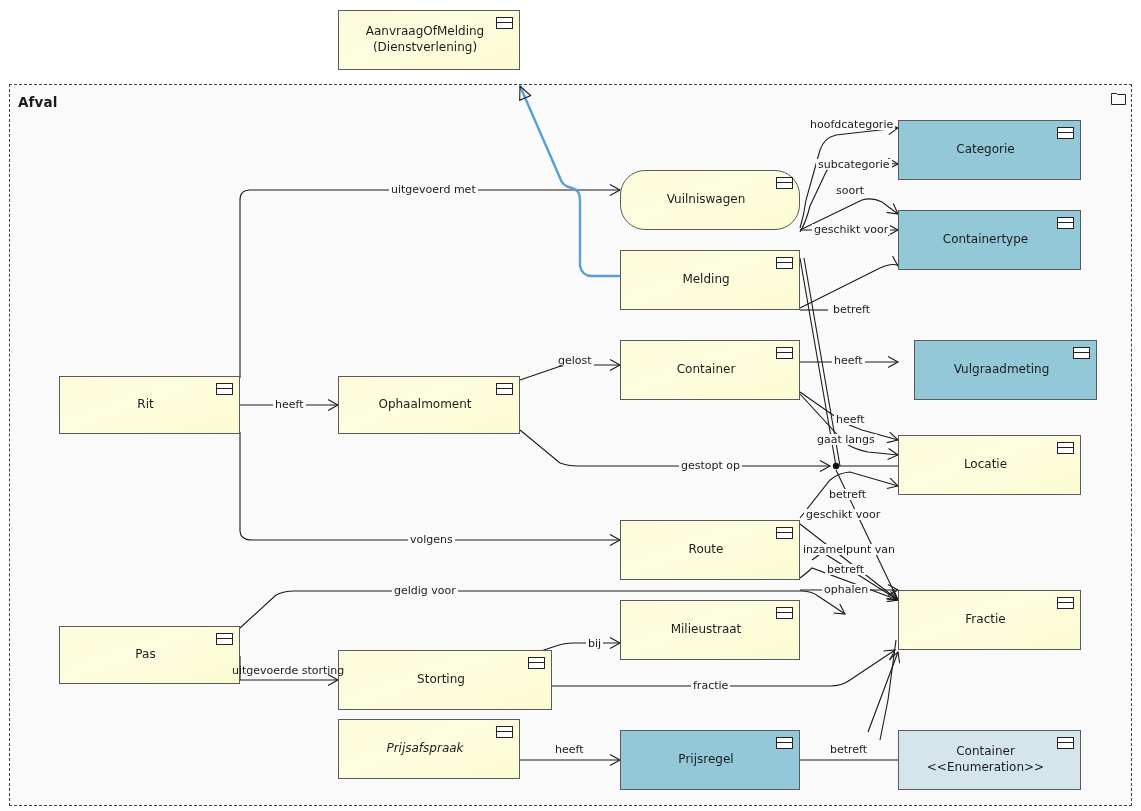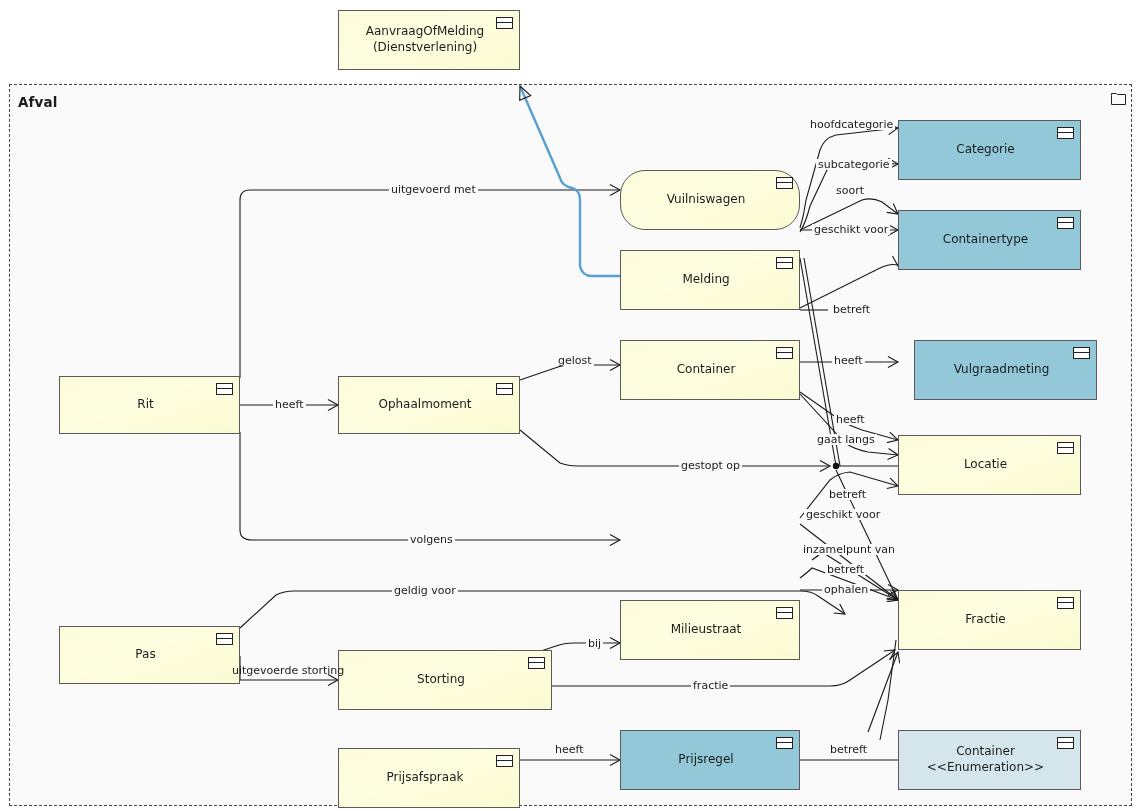--- a/index.html
+++ b/index.html
@@ -197,32 +197,36 @@
   <div class="cls yellow" style="left:620px; top:250px; width:180px; height:60px;">
     <span class="lbl">Melding</span>
     <span class="boxicon"></span>
   </div>
 
   <div class="cls yellow" style="left:620px; top:340px; width:180px; height:60px;">
     <span class="lbl">Container</span>
     <span class="boxicon"></span>
   </div>
 
+  <div class="cls yellow" style="left:620px; top:520px; width:180px; height:60px;">
+    <span class="lbl">Route</span>
+    <span class="boxicon"></span>
+  </div>
 
   <div class="cls yellow" style="left:620px; top:600px; width:180px; height:60px;">
     <span class="lbl">Milieustraat</span>
     <span class="boxicon"></span>
   </div>
 
   <div class="cls yellow" style="left:338px; top:650px; width:214px; height:60px;">
     <span class="lbl">Storting</span>
     <span class="boxicon"></span>
   </div>
 
-  <div class="cls yellow" style="left:338px; top:748px; width:182px; height:60px;">
+  <div class="cls yellow" style="left:338px; top:719px; width:182px; height:60px;font-style:italic;">
     <span class="lbl">Prijsafspraak</span>
     <span class="boxicon"></span>
   </div>
 
   <div class="cls yellow" style="left:59px; top:376px; width:181px; height:58px;">
     <span class="lbl">Rit</span>
     <span class="boxicon"></span>
   </div>
 
   <div class="cls yellow" style="left:338px; top:376px; width:182px; height:58px;">

